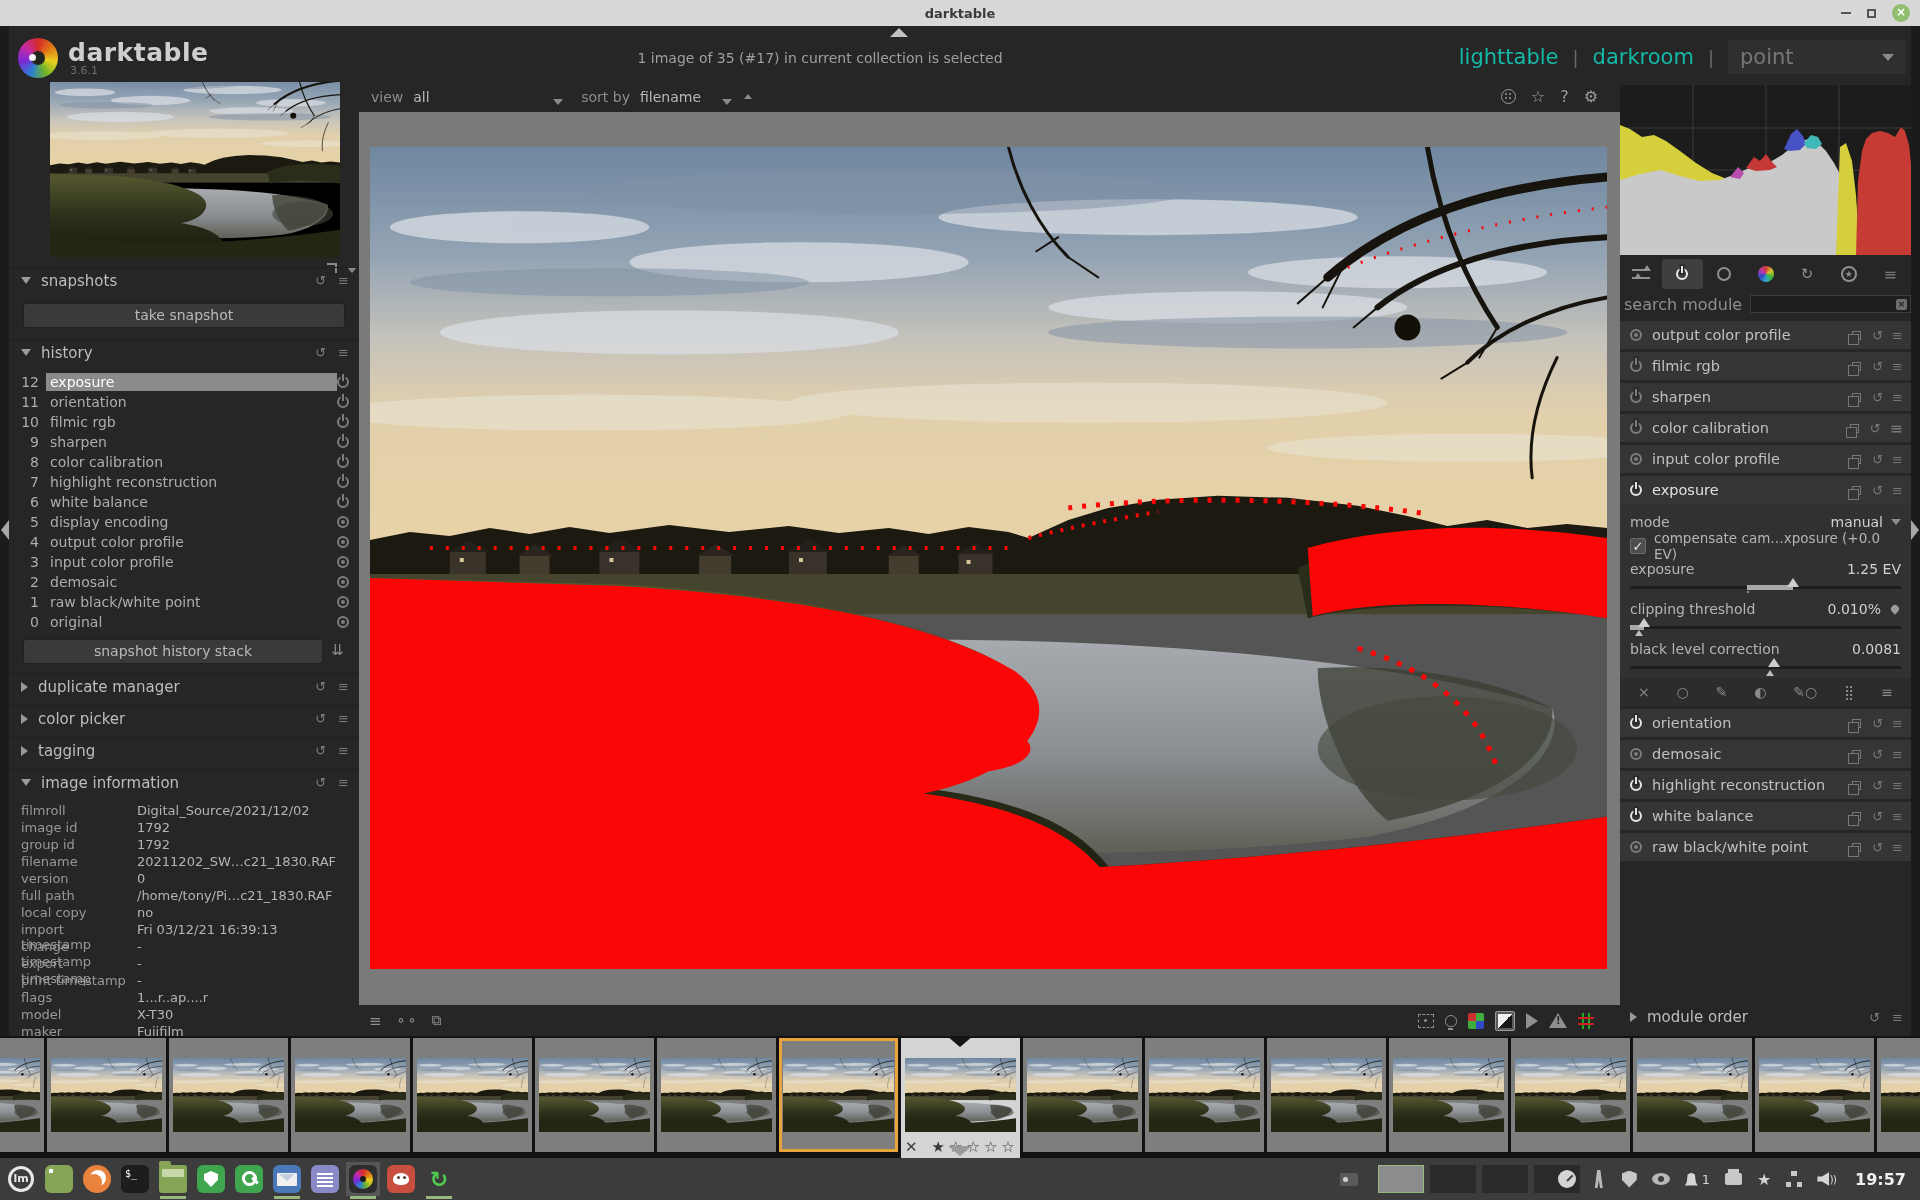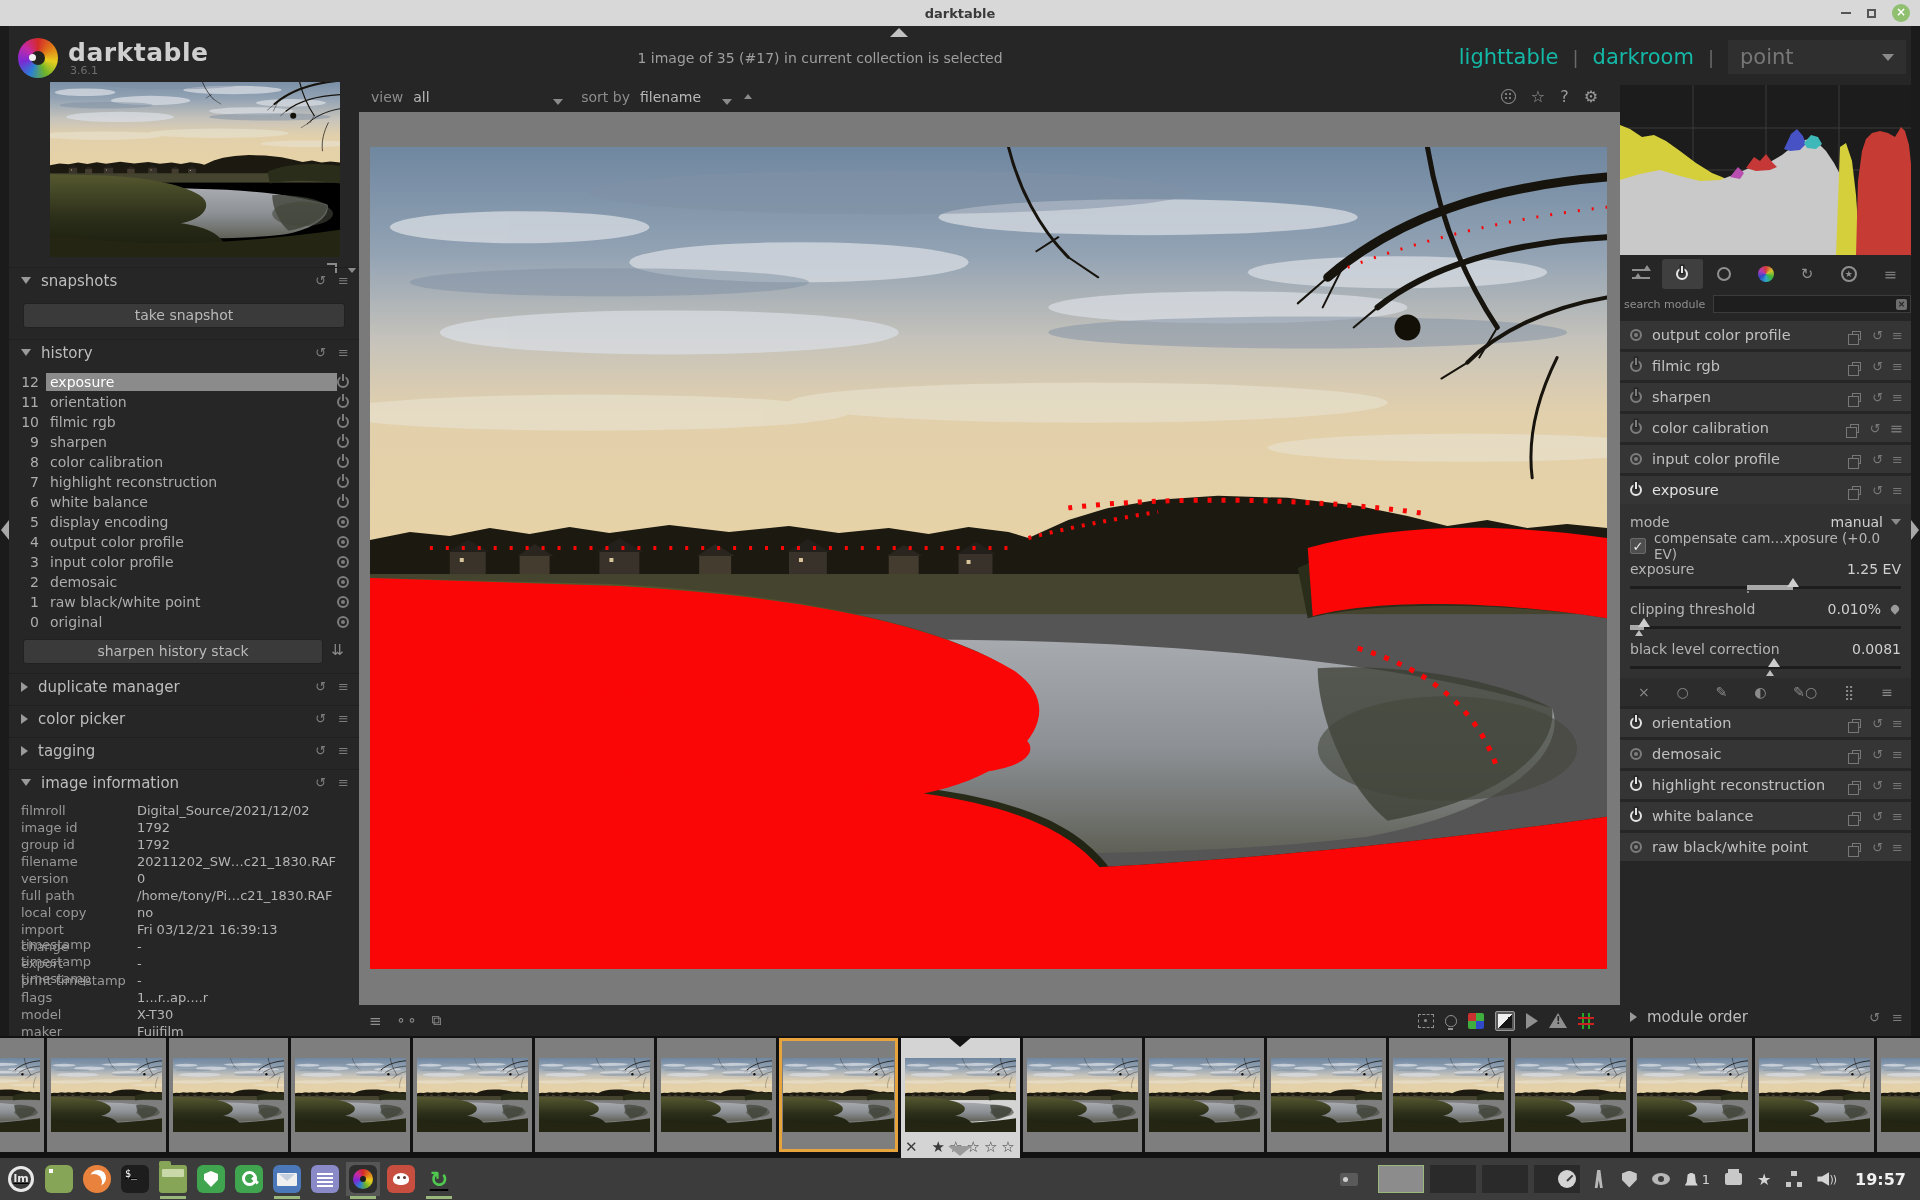--- a/index.html
+++ b/index.html
@@ -124,21 +124,21 @@
   .ic-sliders { width:18px; height:14px;
      background: linear-gradient(#909090 0 0) 0 2px/18px 2px no-repeat, linear-gradient(#909090 0 0) 0 10px/18px 2px no-repeat; position:relative; }
   .ic-sliders::before { content:""; position:absolute; left:11px; top:-2px; border-left:4px solid transparent; border-right:4px solid transparent; border-bottom:6px solid #909090; }
   .ic-sliders::after  { content:""; position:absolute; left:2px;  top:6px;  border-left:4px solid transparent; border-right:4px solid transparent; border-bottom:6px solid #909090; }
   .ic-circle { width:14px; height:14px; border:2px solid #909090; border-radius:50%; }
   .ic-ball { width:16px; height:16px; border-radius:50%; background:conic-gradient(#d43a3a,#d4c22e,#3ab53a,#2ea9c9,#2f49c9,#b53ab5,#d43a3a); }
   .ic-undo { font-size:15px; color:#909090; }
   .ic-starcirc { position:relative; width:16px; height:16px; border:2px solid #909090; border-radius:50%; font-size:9px; color:#909090; text-align:center; line-height:13px; }
 
   #search-row { position:absolute; left:4px; top:212px; width:287px; height:22px; display:flex; align-items:center; gap:8px; }
-  #search-row .lab { font-size:11px; color:#8f8f8f; }
+  #search-row .lab { font-size:16px; color:#8f8f8f; }
   #search-input { flex:1; height:18px; background:#1e1e1e; border:1px solid #3c3c3c; position:relative; }
   .ic-clear { position:absolute; right:3px; top:3px; width:11px; height:11px; background:#6e6e6e; border-radius:2px;
               color:#1e1e1e; font-size:9px; line-height:11px; text-align:center; font-weight:bold; }
 
   #mod-list { position:absolute; left:0; top:240px; width:291px; }
   .mrow { height:28px; background:#353535; margin-bottom:3px; display:flex; align-items:center; padding:0 8px 0 10px; gap:10px; }
   .mrow .mlabel { font-size:14.5px; color:#c0c0c0; white-space:nowrap; }
   .mrow .mtools { margin-left:auto; display:flex; gap:9px; align-items:center; color:#777; }
   .dupq { position:relative; width:9px; height:9px; border:1.5px solid #777; margin-right:2px; }
   .dupq::after { content:""; position:absolute; left:-5px; top:2px; width:9px; height:9px; border:1.5px solid #777; background:#353535; }
@@ -169,21 +169,21 @@
   #filmstrip { position:absolute; left:0; top:1036px; width:1920px; height:122px; background:#121212; overflow:hidden; }
   .fcell { position:absolute; top:2px; width:119px; height:114px; background:#7e7e7e; }
   .fcell svg { position:absolute; left:4px; top:20px; width:111px; height:74px; }
   .fcell.selected { outline:3px solid #e7a43c; outline-offset:-3px; }
   .fcell.current { background:#d4d4d4; height:120px; }
   #rating { position:absolute; z-index:5; font-size:15px; color:#3a3a3a; display:flex; gap:14px; align-items:center; }
   #strip-notch { position:absolute; z-index:6; border-left:13px solid transparent; border-right:13px solid transparent; border-top:11px solid #141414; }
 
   
   #taskbar { position:absolute; left:0; top:1158px; width:1920px; height:42px; background:#3c3c3c; display:flex; align-items:center; }
-  .tb-app { position:relative; width:34px; height:34px; margin-left:4px; display:flex; align-items:center; justify-content:center;text-decoration:underline; }
+  .tb-app { position:relative; width:34px; height:34px; margin-left:4px; display:flex; align-items:center; justify-content:center; }
   .tb-app.running::after { content:""; position:absolute; left:4px; bottom:-3px; width:26px; height:3px; background:#9ab87c; }
   .tb-app.active { background:#565656; }
   .ai { width:28px; height:28px; border-radius:6px; display:flex; align-items:center; justify-content:center; font-size:13px; color:#fff; }
   .ai-mint { border:3px solid #e8e8e8; border-radius:50%; width:26px; height:26px; color:#e8e8e8; font-size:11px; font-weight:bold; text-align:center; line-height:20px; }
   .ai-desk { background:#87a556; position:relative; } .ai-desk::after { content:""; position:absolute; left:4px; top:4px; width:4px; height:4px; background:#fff; }
   .ai-ffox { background:#e8823c; border-radius:50%; position:relative; overflow:hidden; }
   .ai-ffox::after { content:""; position:absolute; left:7px; top:5px; width:16px; height:16px; border-radius:50%; background:#fff; }
   .ai-ffox::before{ content:""; position:absolute; left:3px; top:9px; width:16px; height:16px; border-radius:50%; background:#e8823c; z-index:2; }
   .ai-term { background:#1d1d1d; font-family:"DejaVu Sans Mono",monospace; font-size:10px; align-items:flex-start; padding:3px 0 0 4px; justify-content:flex-start; }
   .ai-folder { background:#87a556; position:relative; border-radius:3px; }
@@ -460,21 +460,21 @@
       <span class="hlabel">raw black/white point</span>
       <span class="hicon alw"></span>
       </div>
     <div class="hrow">
       <span class="hnum">0</span>
       <span class="hlabel">original</span>
       <span class="hicon alw"></span>
       </div>
   </div>
 
-  <div class="panel-btn" style="top:558px; width:300px">sharpen history stack</div>
+  <div class="panel-btn" style="top:558px; width:300px">snapshot history stack</div>
   <span style="position:absolute; left:322px; top:560px; color:#8a8a8a; font-size:15px">⇊</span>
 
   <div class="sect" style="top:592px">
     <span class="tri-closed tri"></span>
     <span class="title">duplicate manager</span>
     <span class="tools">
         <span>↺</span>
         <span>≡</span>
       </span>
   </div>

